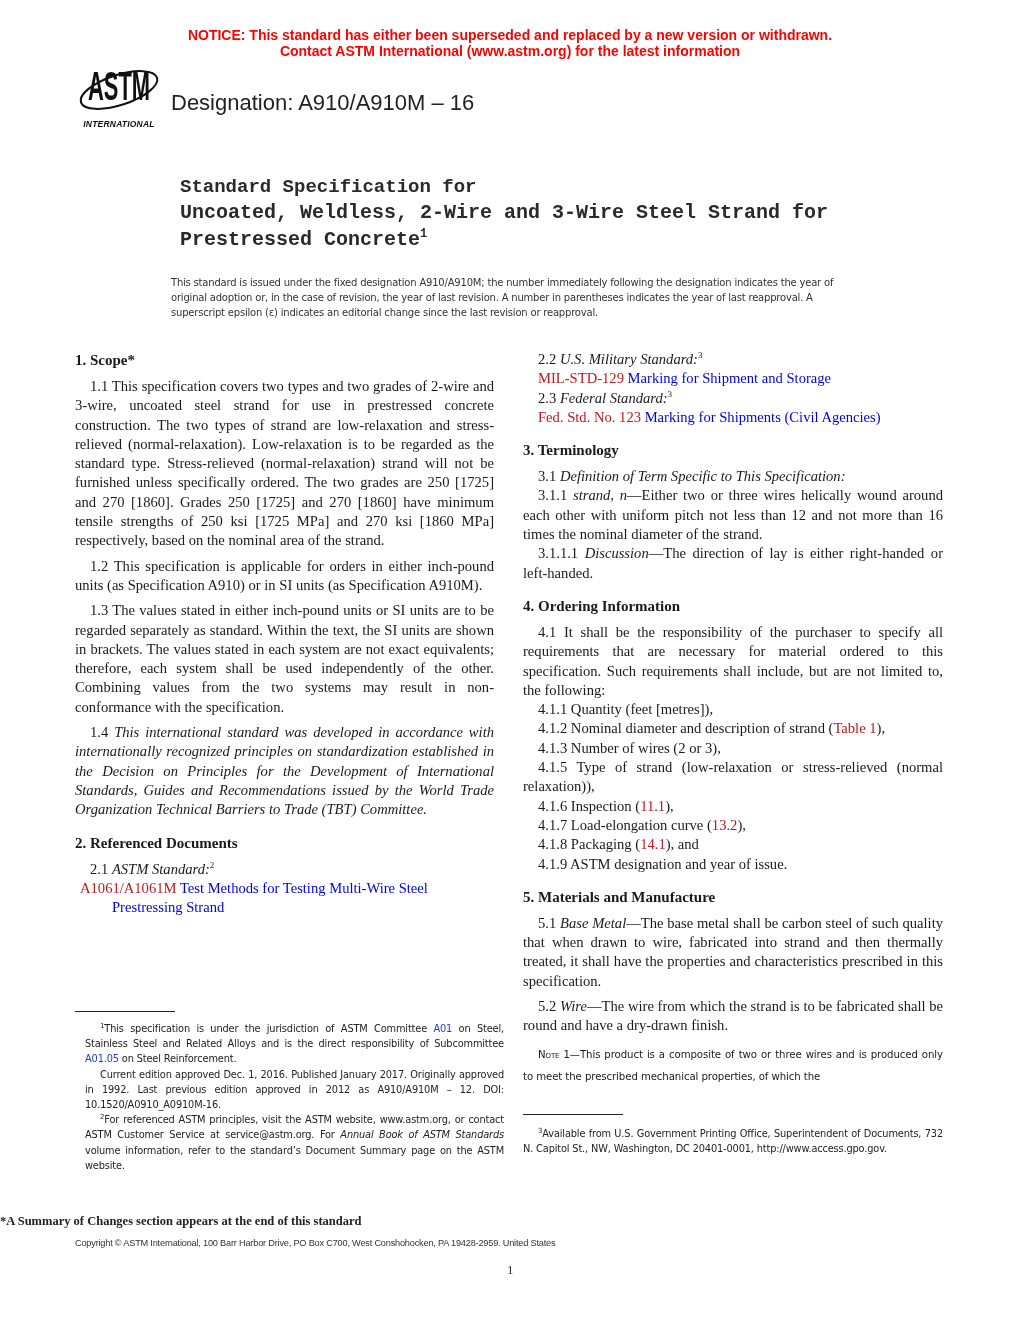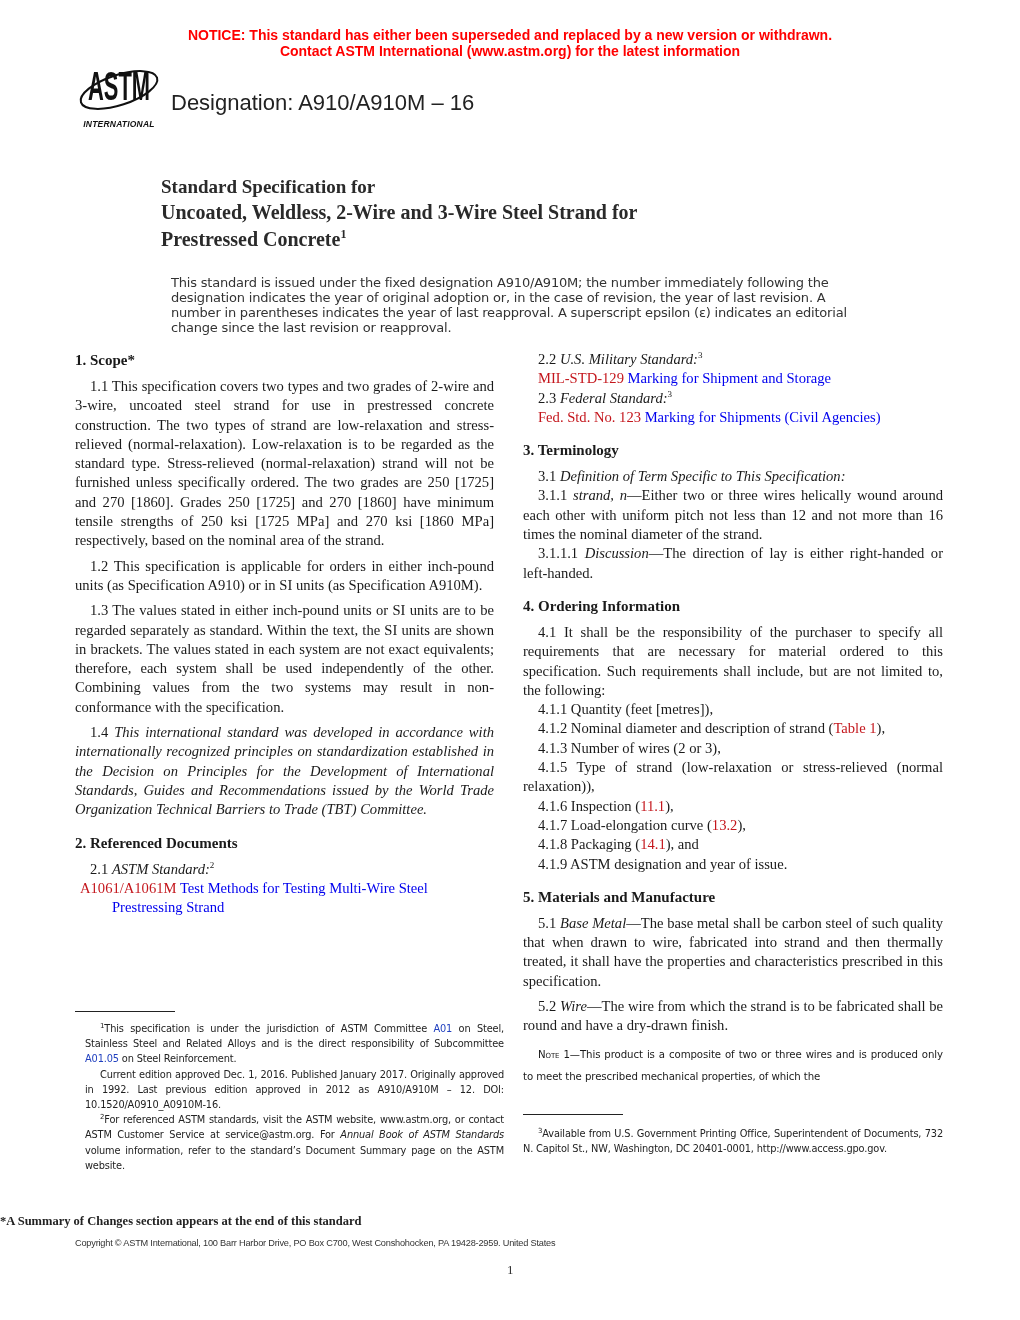--- a/index.html
+++ b/index.html
@@ -10,28 +10,28 @@
     font-family: "Liberation Sans", sans-serif; font-weight: bold; color: #f00; font-size: 14px; line-height: 16px; }
 
   .logo { position: absolute; top: 58px; left: 76px; width: 86px; height: 74px; }
   .logo svg { width: 86px; height: 60px; display: block; }
   .logo .intl { font-family: "Liberation Sans", sans-serif; font-weight: bold; font-style: italic;
     font-size: 8.5px; letter-spacing: 0.2px; color: #111; text-align: center; margin-top: 1px; }
 
   .designation { position: absolute; top: 90px; left: 171px; font-family: "Liberation Sans", sans-serif;
     font-size: 22px; color: #222; }
 
-  .title { position: absolute; top: 175px; left: 161px; font-family: Liberation Serif, serif;
+  .title { position: absolute; top: 175px; left: 180px; font-family: Liberation Mono, monospace;
     font-weight: bold; color: #2a2a2a; }
   .title .t1 { font-size: 19px; line-height: 24px; }
   .title .t2 { font-size: 20px; line-height: 27px; }
   .title sup { font-size: 12px; vertical-align: 8px; }
 
   .issue-note { position: absolute; top: 275px; left: 171px; width: 680px; font-family: "DejaVu Sans", sans-serif;
-    font-size: 13px; line-height: 15px; color: #333; letter-spacing: -0.2px; }
+    font-size: 10px; line-height: 15px; color: #333; letter-spacing: -0.2px; }
 
   .col { position: absolute; font-size: 14.6px; line-height: 19.3px; text-align: justify; }
   .col-left { left: 75px; top: 350px; width: 419px; }
   .col-right { left: 523px; top: 350px; width: 420px; }
 
   h2 { font-size: 15px; font-weight: bold; line-height: 20px; margin: 0 0 7px 0; }
   p { margin: 0 0 6px 0; }
   p.ind { text-indent: 15px; }
   p.cont { margin-bottom: 0; }
   .red { color: #c4161c; }
@@ -92,21 +92,21 @@
 
   <h2>2.  Referenced Documents</h2>
   <p class="ind cont"><span>2.1 </span><i>ASTM Standard:</i><sup>2</sup></p>
   <p class="refline" style="text-align:left;"><span class="red">A1061/A1061M</span> <span class="blue">Test Methods for Testing Multi-Wire Steel Prestressing Strand</span></p>
 </div>
 
 <div class="fnrule" style="left:75px; top:1011px;"></div>
 <div class="footnotes" style="left:85px; top:1021px; width:419px;">
   <p><sup>1</sup><span>This specification is under the jurisdiction of ASTM Committee </span><span class="fn-blue">A01</span><span> on Steel, Stainless Steel and Related Alloys and is the direct responsibility of Subcommittee </span><span class="fn-blue">A01.05</span><span> on Steel Reinforcement.</span></p>
   <p>Current edition approved Dec. 1, 2016. Published January 2017. Originally approved in 1992. Last previous edition approved in 2012 as A910/A910M – 12. DOI: 10.1520/A0910_A0910M-16.</p>
-  <p><sup>2</sup><span>For referenced ASTM standards, visit the ASTM website, www.astm.org, or contact ASTM Customer Service at service@astm.org. For </span><i>Annual Book of ASTM Standards</i><span> volume information, refer to the standard’s Document Summary page on the ASTM website.</span></p>
+  <p><sup>2</sup><span>For referenced ASTM principles, visit the ASTM website, www.astm.org, or contact ASTM Customer Service at service@astm.org. For </span><i>Annual Book of ASTM Standards</i><span> volume information, refer to the standard’s Document Summary page on the ASTM website.</span></p>
 </div>
 
 <div class="col col-right">
   <p class="ind cont"><span>2.2 </span><i>U.S. Military Standard:</i><sup>3</sup></p>
   <p class="cont" style="padding-left:15px; text-align:left;"><span class="red">MIL-STD-129</span> <span class="blue">Marking for Shipment and Storage</span></p>
   <p class="ind cont"><span>2.3 </span><i>Federal Standard:</i><sup>3</sup></p>
   <p style="padding-left:15px; text-align:left; margin-bottom:13px; white-space:nowrap;"><span class="red">Fed. Std. No. 123</span> <span class="blue">Marking for Shipments (Civil Agencies)</span></p>
 
   <h2>3.  Terminology</h2>
   <p class="ind cont"><span>3.1 </span><i>Definition of Term Specific to This Specification:</i></p>

